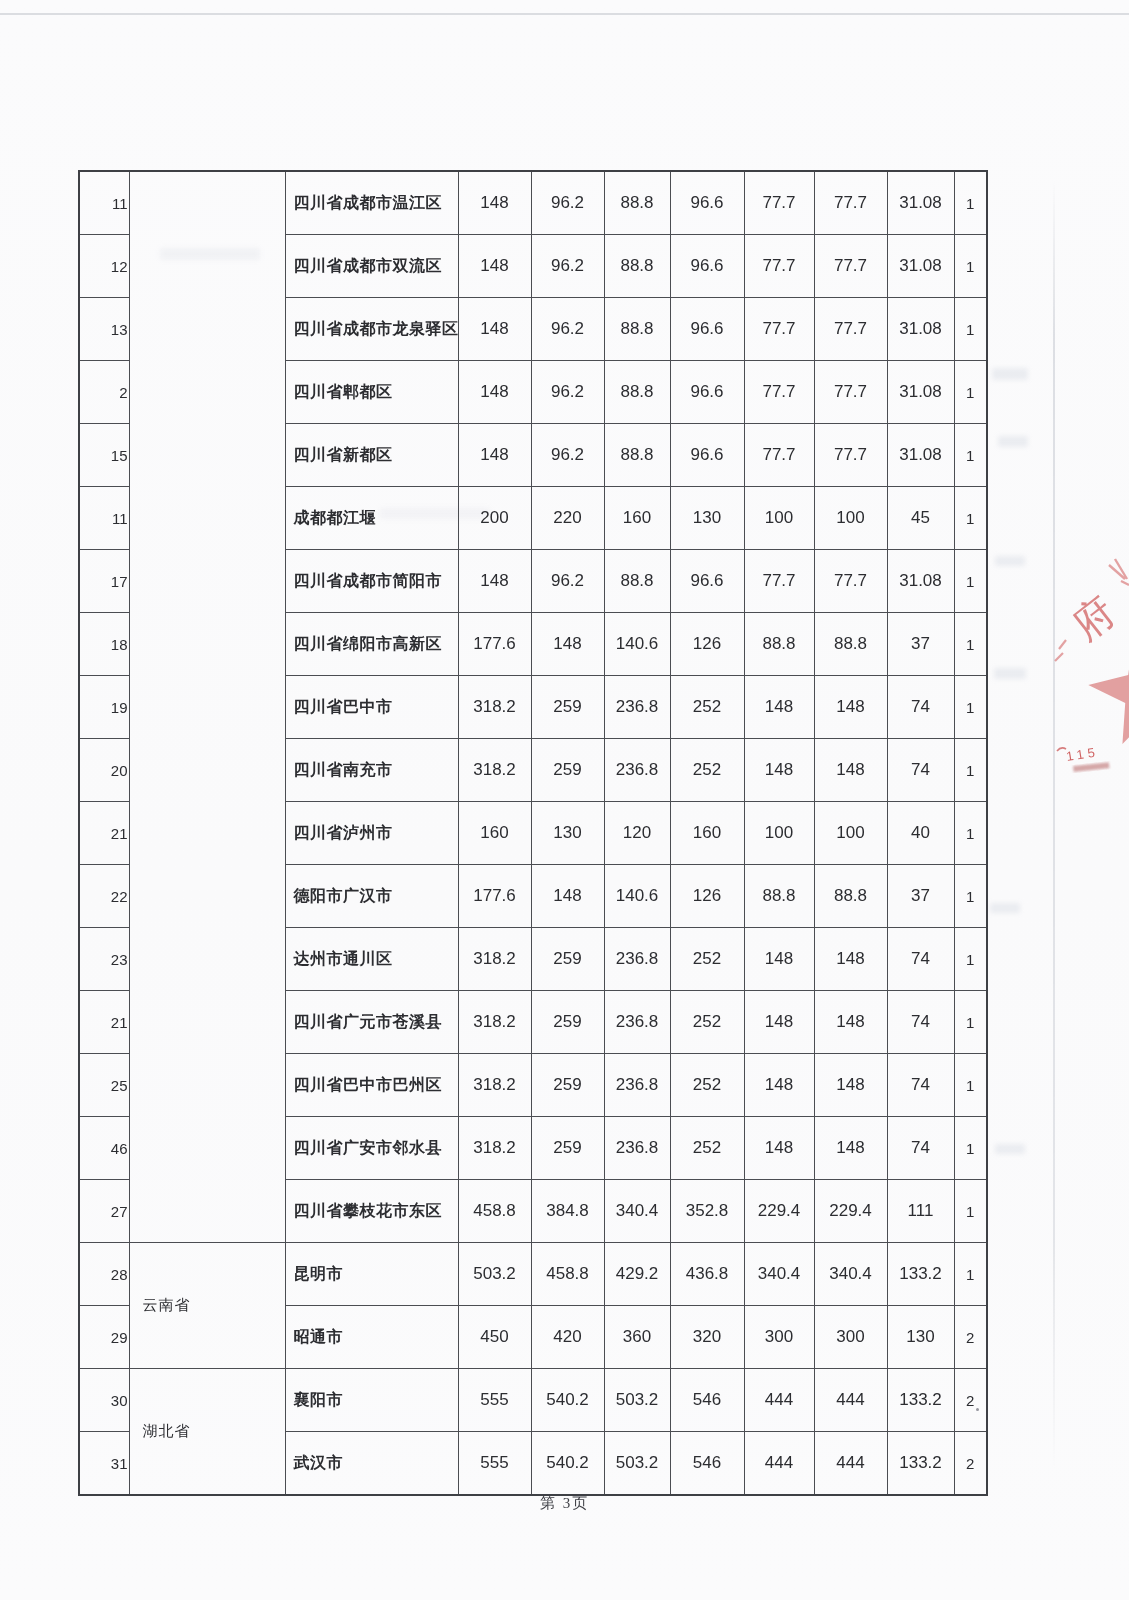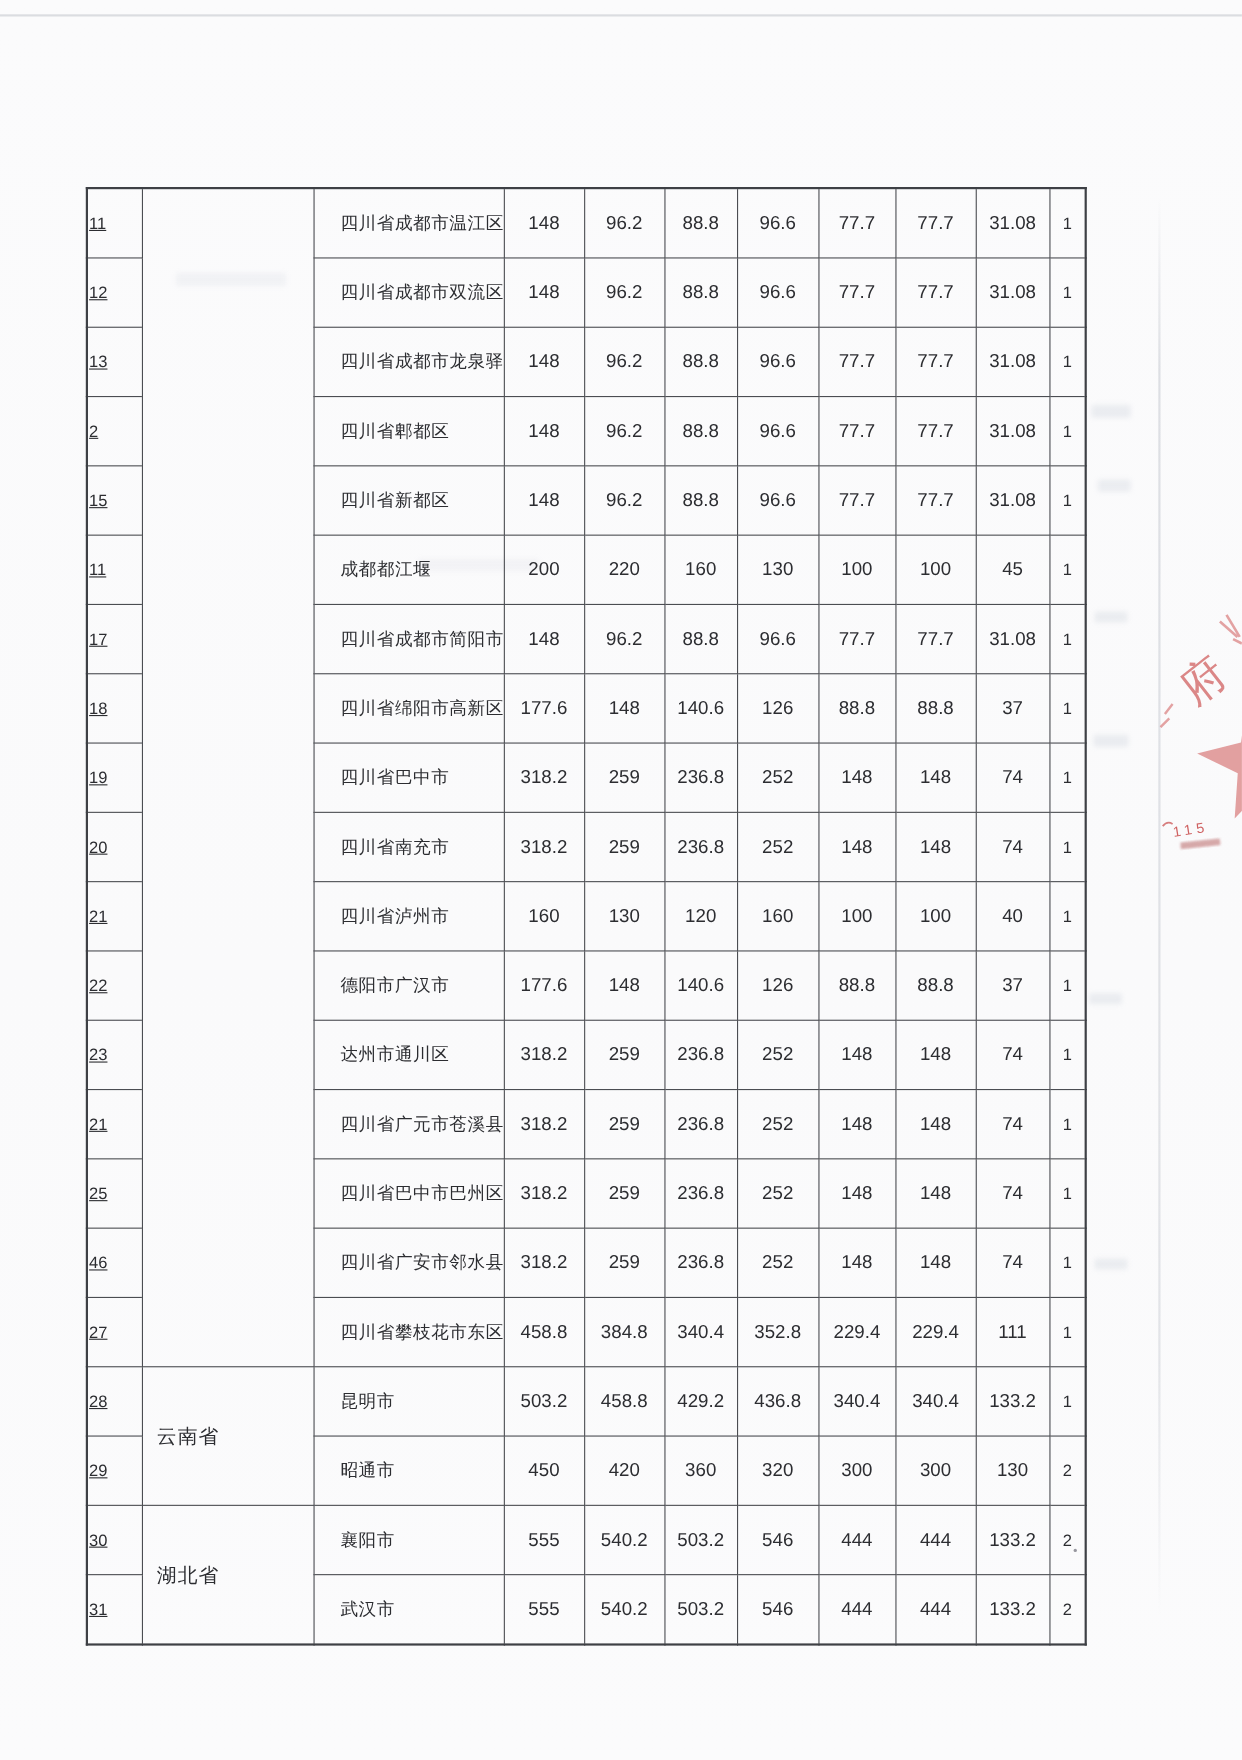--- a/index.html
+++ b/index.html
@@ -22,23 +22,23 @@
   
   table.fee{
     position:absolute;left:78px;top:170px;width:908px;
     border-collapse:collapse;table-layout:fixed;
     border:2px solid #3e4045;
   }
   table.fee td{
     border:1px solid #4b4d52;height:60px;color:#2c2d31;
     overflow:hidden;white-space:nowrap;vertical-align:middle;
   }
-  td.c-num{text-align:left;font-size:15px;color:#333438;text-decoration:underline;}
-  td.c-prov{padding-left:13px;font-size:18px;letter-spacing:1px;color:#2e2f33;}
-  td.c-name{padding-left:24px;font-size:16px;letter-spacing:.5px;color:#2e2f33;}
+  td.c-num{text-align:right;font-size:15px;color:#333438;}
+  td.c-prov{padding-left:13px;font-size:15px;letter-spacing:1px;color:#2e2f33;}
+  td.c-name{padding-left:8px;font-size:16px;letter-spacing:.5px;color:#2e2f33;font-weight:bold;}
   td.c-val{text-align:center;font-size:17px;color:#28292d;}
   td.c-flag{text-align:center;font-size:15px;color:#2c2d31;}
 
   
   .stamp{position:absolute;top:553px;right:0;width:78px;height:242px;pointer-events:none;}
 
   .footer{
     position:absolute;top:1494px;left:0;width:100%;text-align:center;
     font-family:"Liberation Serif","DejaVu Serif",serif;
     font-size:15px;color:#3f4046;letter-spacing:2px;
@@ -355,14 +355,17 @@
 
         <polygon points="37,138 75.6,123.9 77.1,82.8 102.4,115.2 141.9,103.9 119,138 141.9,172.1 102.4,160.8 77.1,193.2 75.6,152.1" fill="#d46868" fill-opacity="0.62" transform="rotate(6 95 138)"></polygon>
 
         <path d="M6 198 q4 -5 9 -2" stroke="#c84848" stroke-width="1.6" stroke-opacity="0.7" fill="none"></path>
         <text x="16" y="208" font-size="13" fill="#c84848" fill-opacity="0.85" letter-spacing="4" transform="rotate(-9 16 208)" font-family="'Liberation Sans','DejaVu Sans',sans-serif">115</text>
         <rect x="22" y="213" width="36" height="6" fill="#a23636" fill-opacity="0.42" transform="rotate(-6 22 213)" filter="url(#sm)"></rect>
       </g>
     </svg>
   </div>
 
+  <div class="footer">
+    <span>第 3页</span>
+  </div>
 
 </div>
 
 </body></html>

